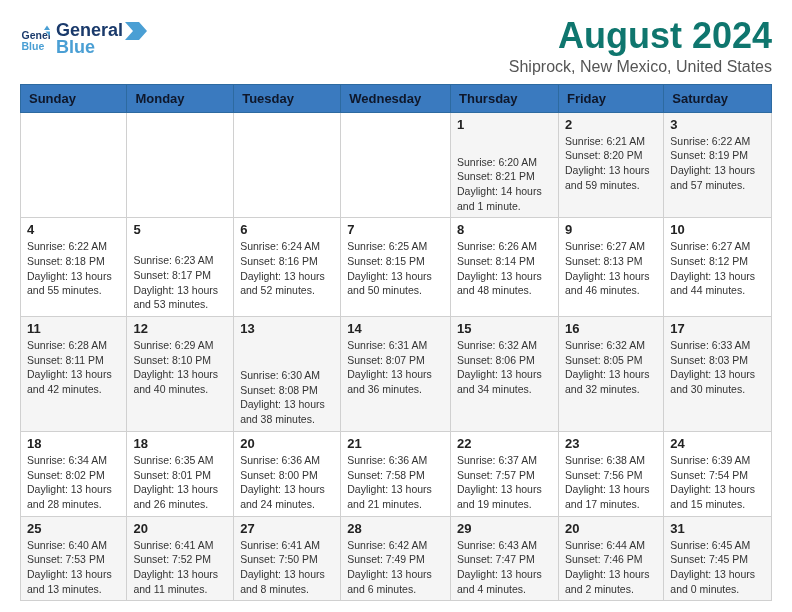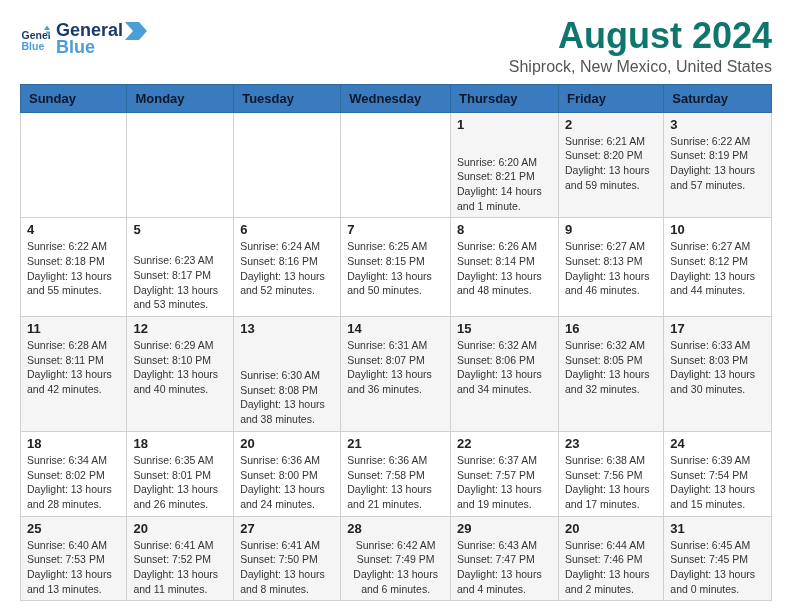--- a/index.html
+++ b/index.html
@@ -326,21 +326,21 @@
         </td>
         <td>
           <span class="day-number">27</span>
           <div class="day-info" style="white-space: pre-line;">Sunrise: 6:41 AM
 Sunset: 7:50 PM
 Daylight: 13 hours
 and 8 minutes.</div>
         </td>
         <td>
           <span class="day-number">28</span>
-          <div class="day-info" style="white-space: pre-line; text-align: center;">Sunrise: 6:42 AM
+          <div class="day-info" style="white-space: pre-line;">Sunrise: 6:42 AM
 Sunset: 7:49 PM
 Daylight: 13 hours
 and 6 minutes.</div>
         </td>
         <td>
           <span class="day-number">29</span>
           <div class="day-info" style="white-space: pre-line;">Sunrise: 6:43 AM
 Sunset: 7:47 PM
 Daylight: 13 hours
 and 4 minutes.</div>

